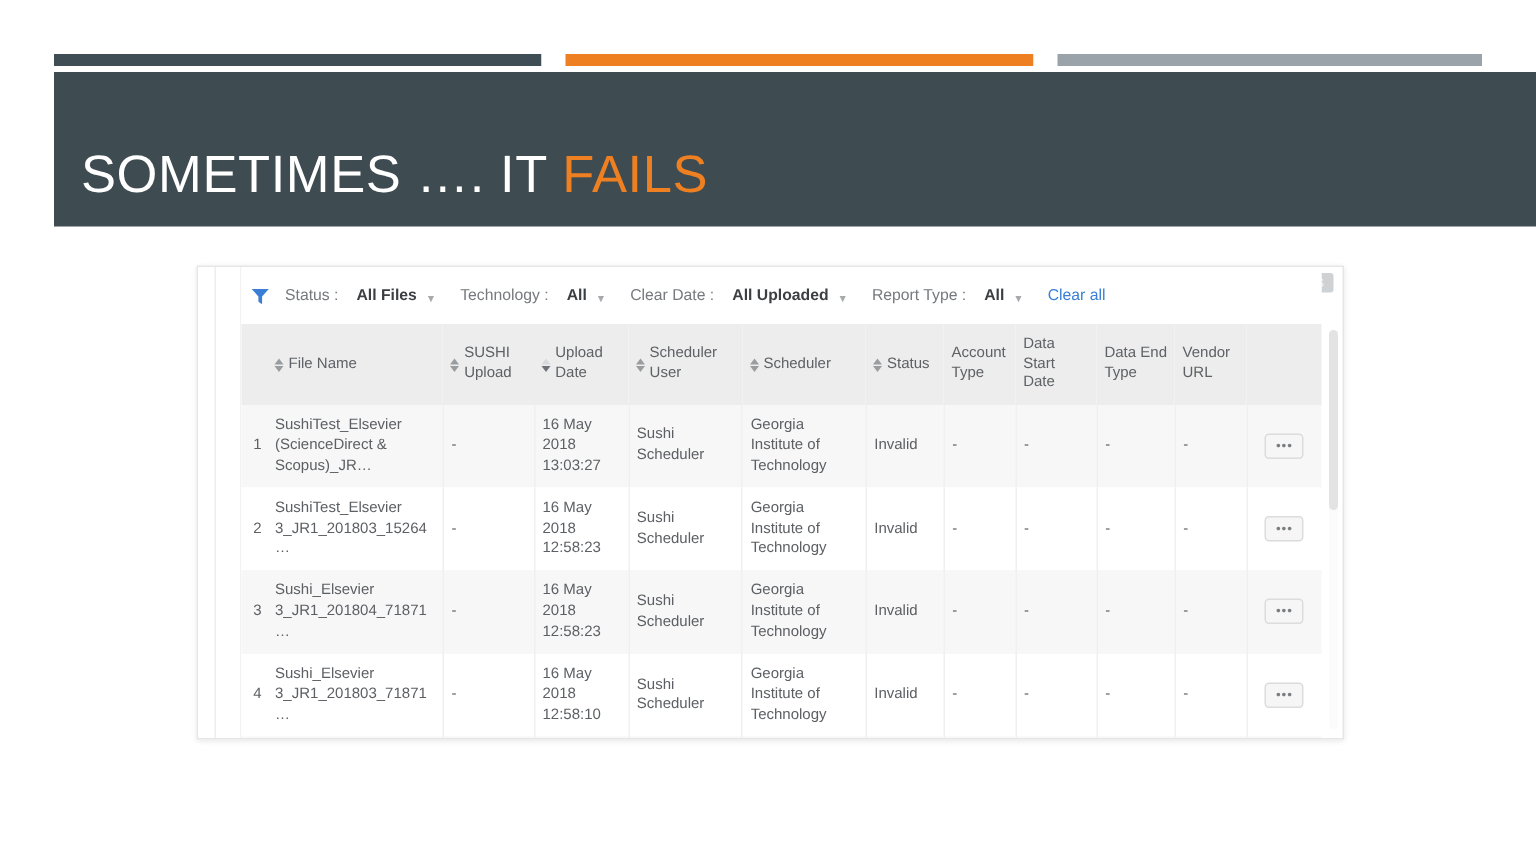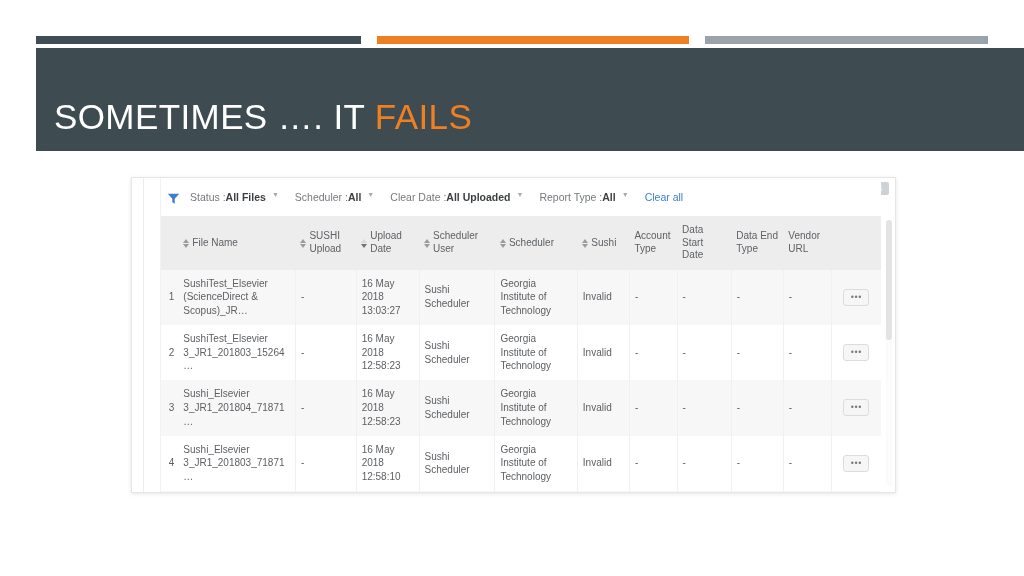--- a/index.html
+++ b/index.html
@@ -103,30 +103,30 @@
     white-space: nowrap;
   }
   .funnel-icon {
     width: 13px; height: 13px;
     margin-right: 10px;
     display: inline-block;
     flex: none;
   }
   .filter-item {
     display: flex;
-    align-items: flex-start;
+    align-items: flex-end;
     font-size: 10.5px;
     color: #6f7276;
     margin-right: 16px;
   }
   .filter-label { color: #76797d; }
   .filter-value {
     color: #3c3f42;
     font-weight: bold;
-    margin-left: 0;
+    margin-left: 12px;
   }
   .caret {
     margin-left: 6px;
     font-size: 7px;
     color: #a7aaad;
     line-height: 1;
   }
   .clear-all {
     font-size: 10.5px;
     color: #3a7fd5;
@@ -270,21 +270,21 @@
           </svg>
         </span>
 
         <span class="filter-item">
           <span class="filter-label">Status :</span>
           <span class="filter-value">All Files</span>
           <span class="caret">▼</span>
         </span>
 
         <span class="filter-item">
-          <span class="filter-label">Scheduler :</span>
+          <span class="filter-label">Technology :</span>
           <span class="filter-value">All</span>
           <span class="caret">▼</span>
         </span>
 
         <span class="filter-item">
           <span class="filter-label">Clear Date :</span>
           <span class="filter-value">All Uploaded</span>
           <span class="caret">▼</span>
         </span>
 
@@ -365,21 +365,21 @@
                 <span>Scheduler</span>
               </span>
             </th>
 
             <th>
               <span class="th-inner">
                 <span class="sort-icon">
                     <i class="up"></i>
                     <i class="down"></i>
                   </span>
-                <span>Sushi</span>
+                <span>Status</span>
               </span>
             </th>
 
             <th>
               <span>Account Type</span>
             </th>
             <th>
               <span>Data Start Date</span>
             </th>
             <th>

